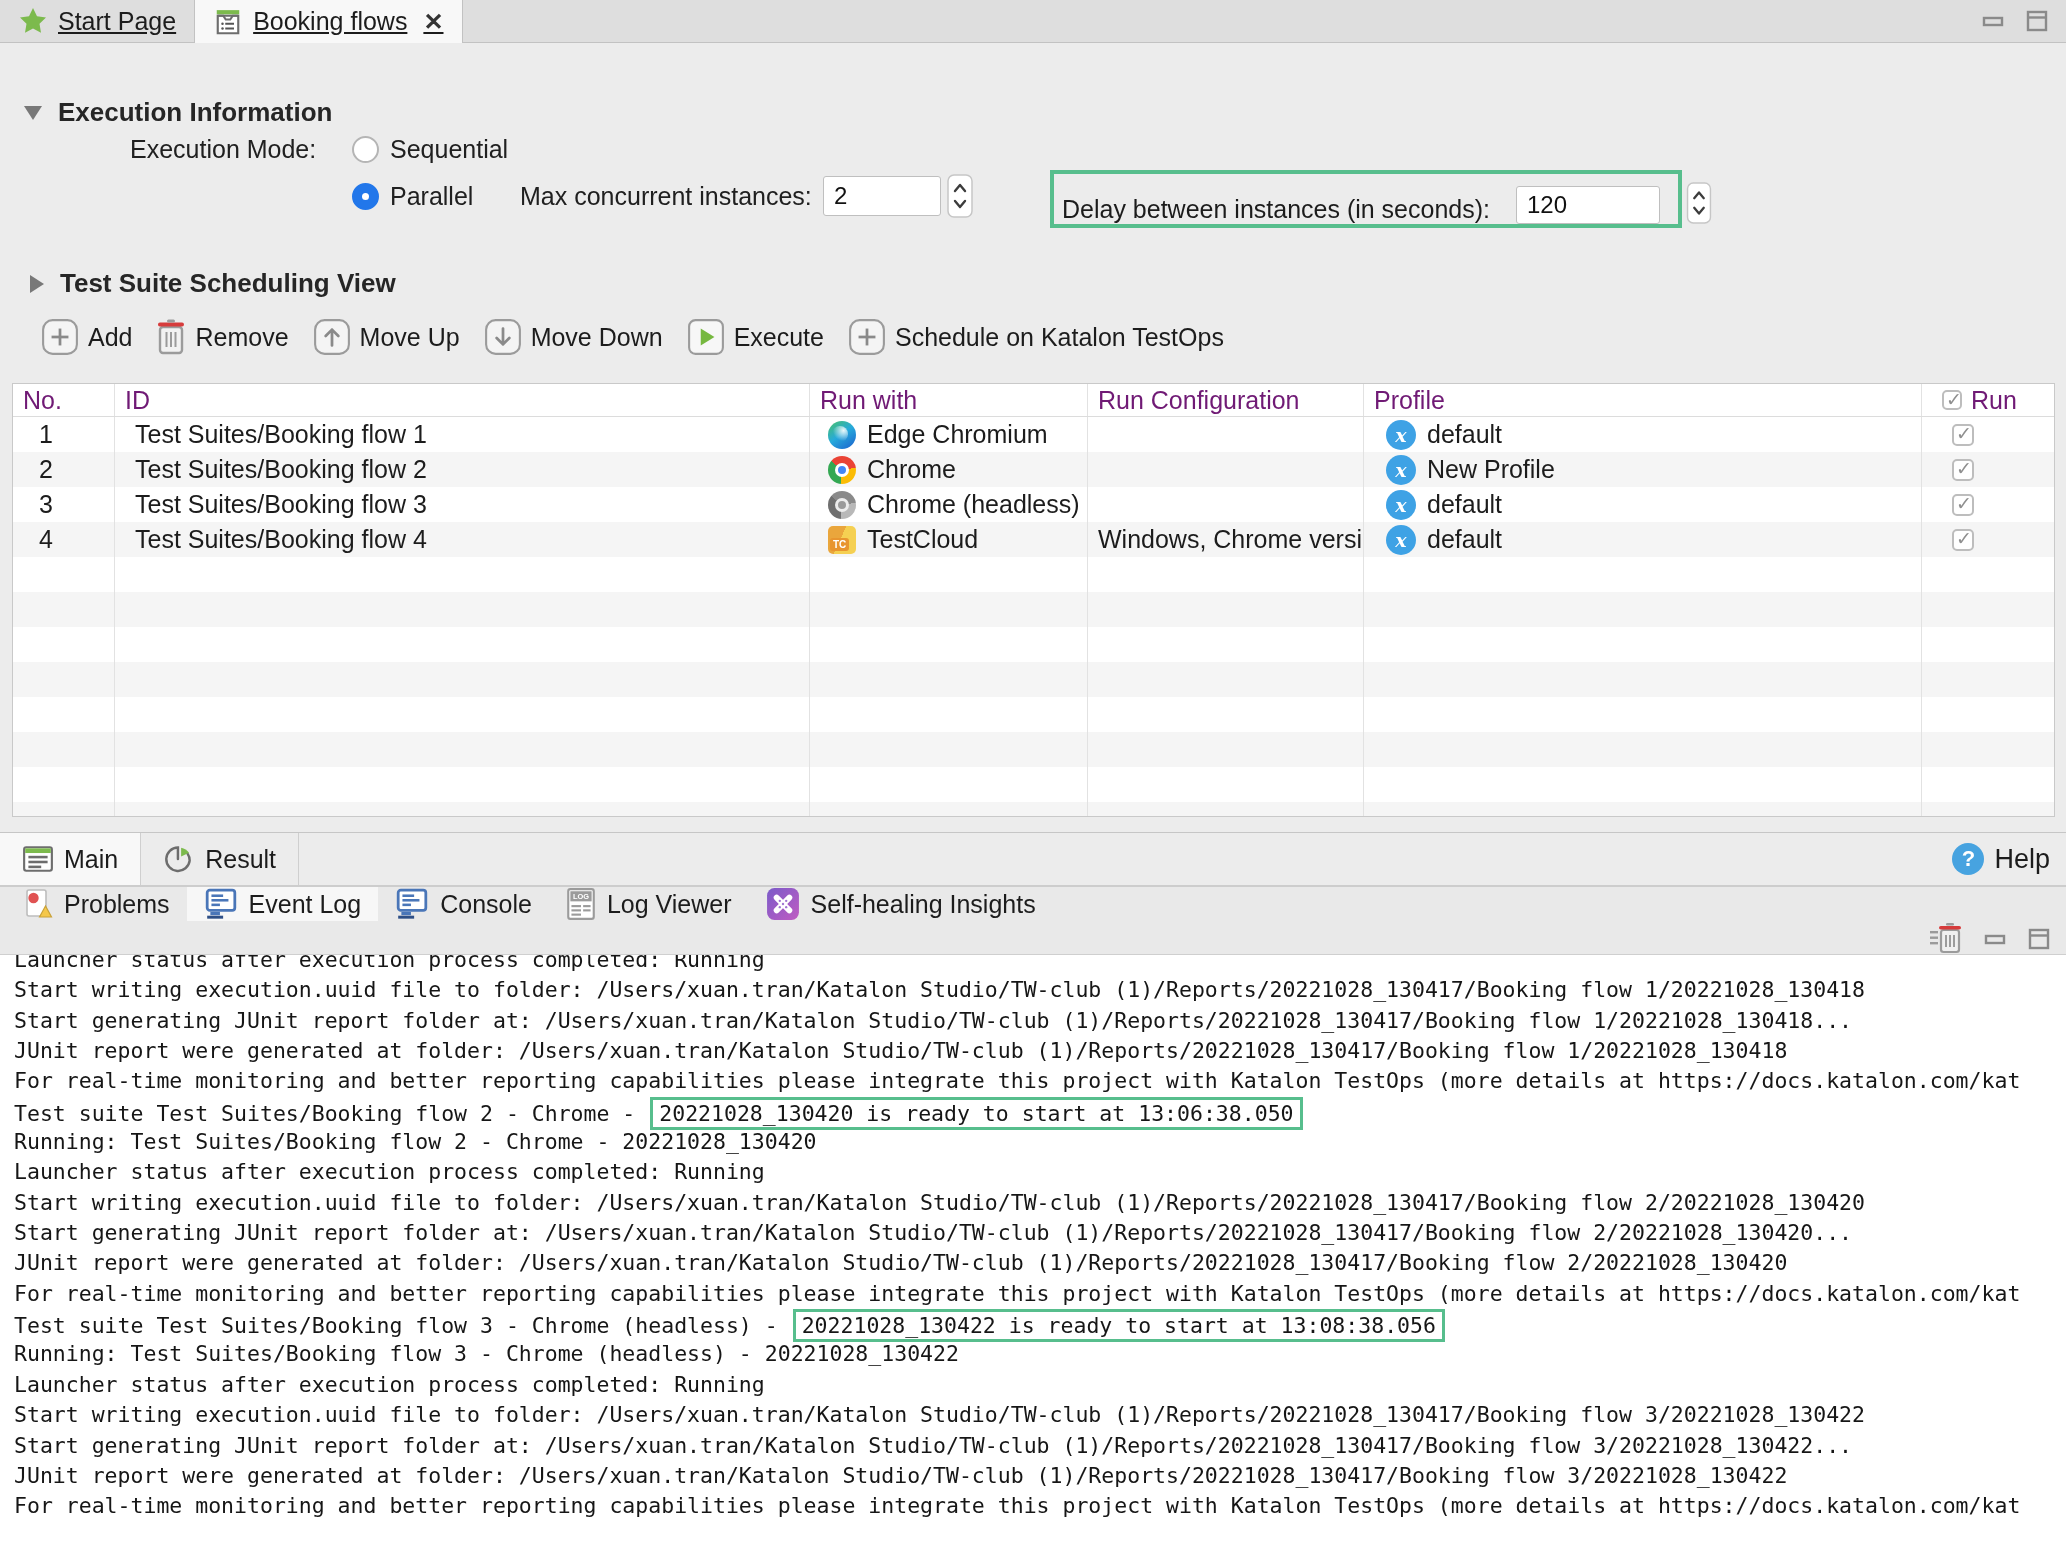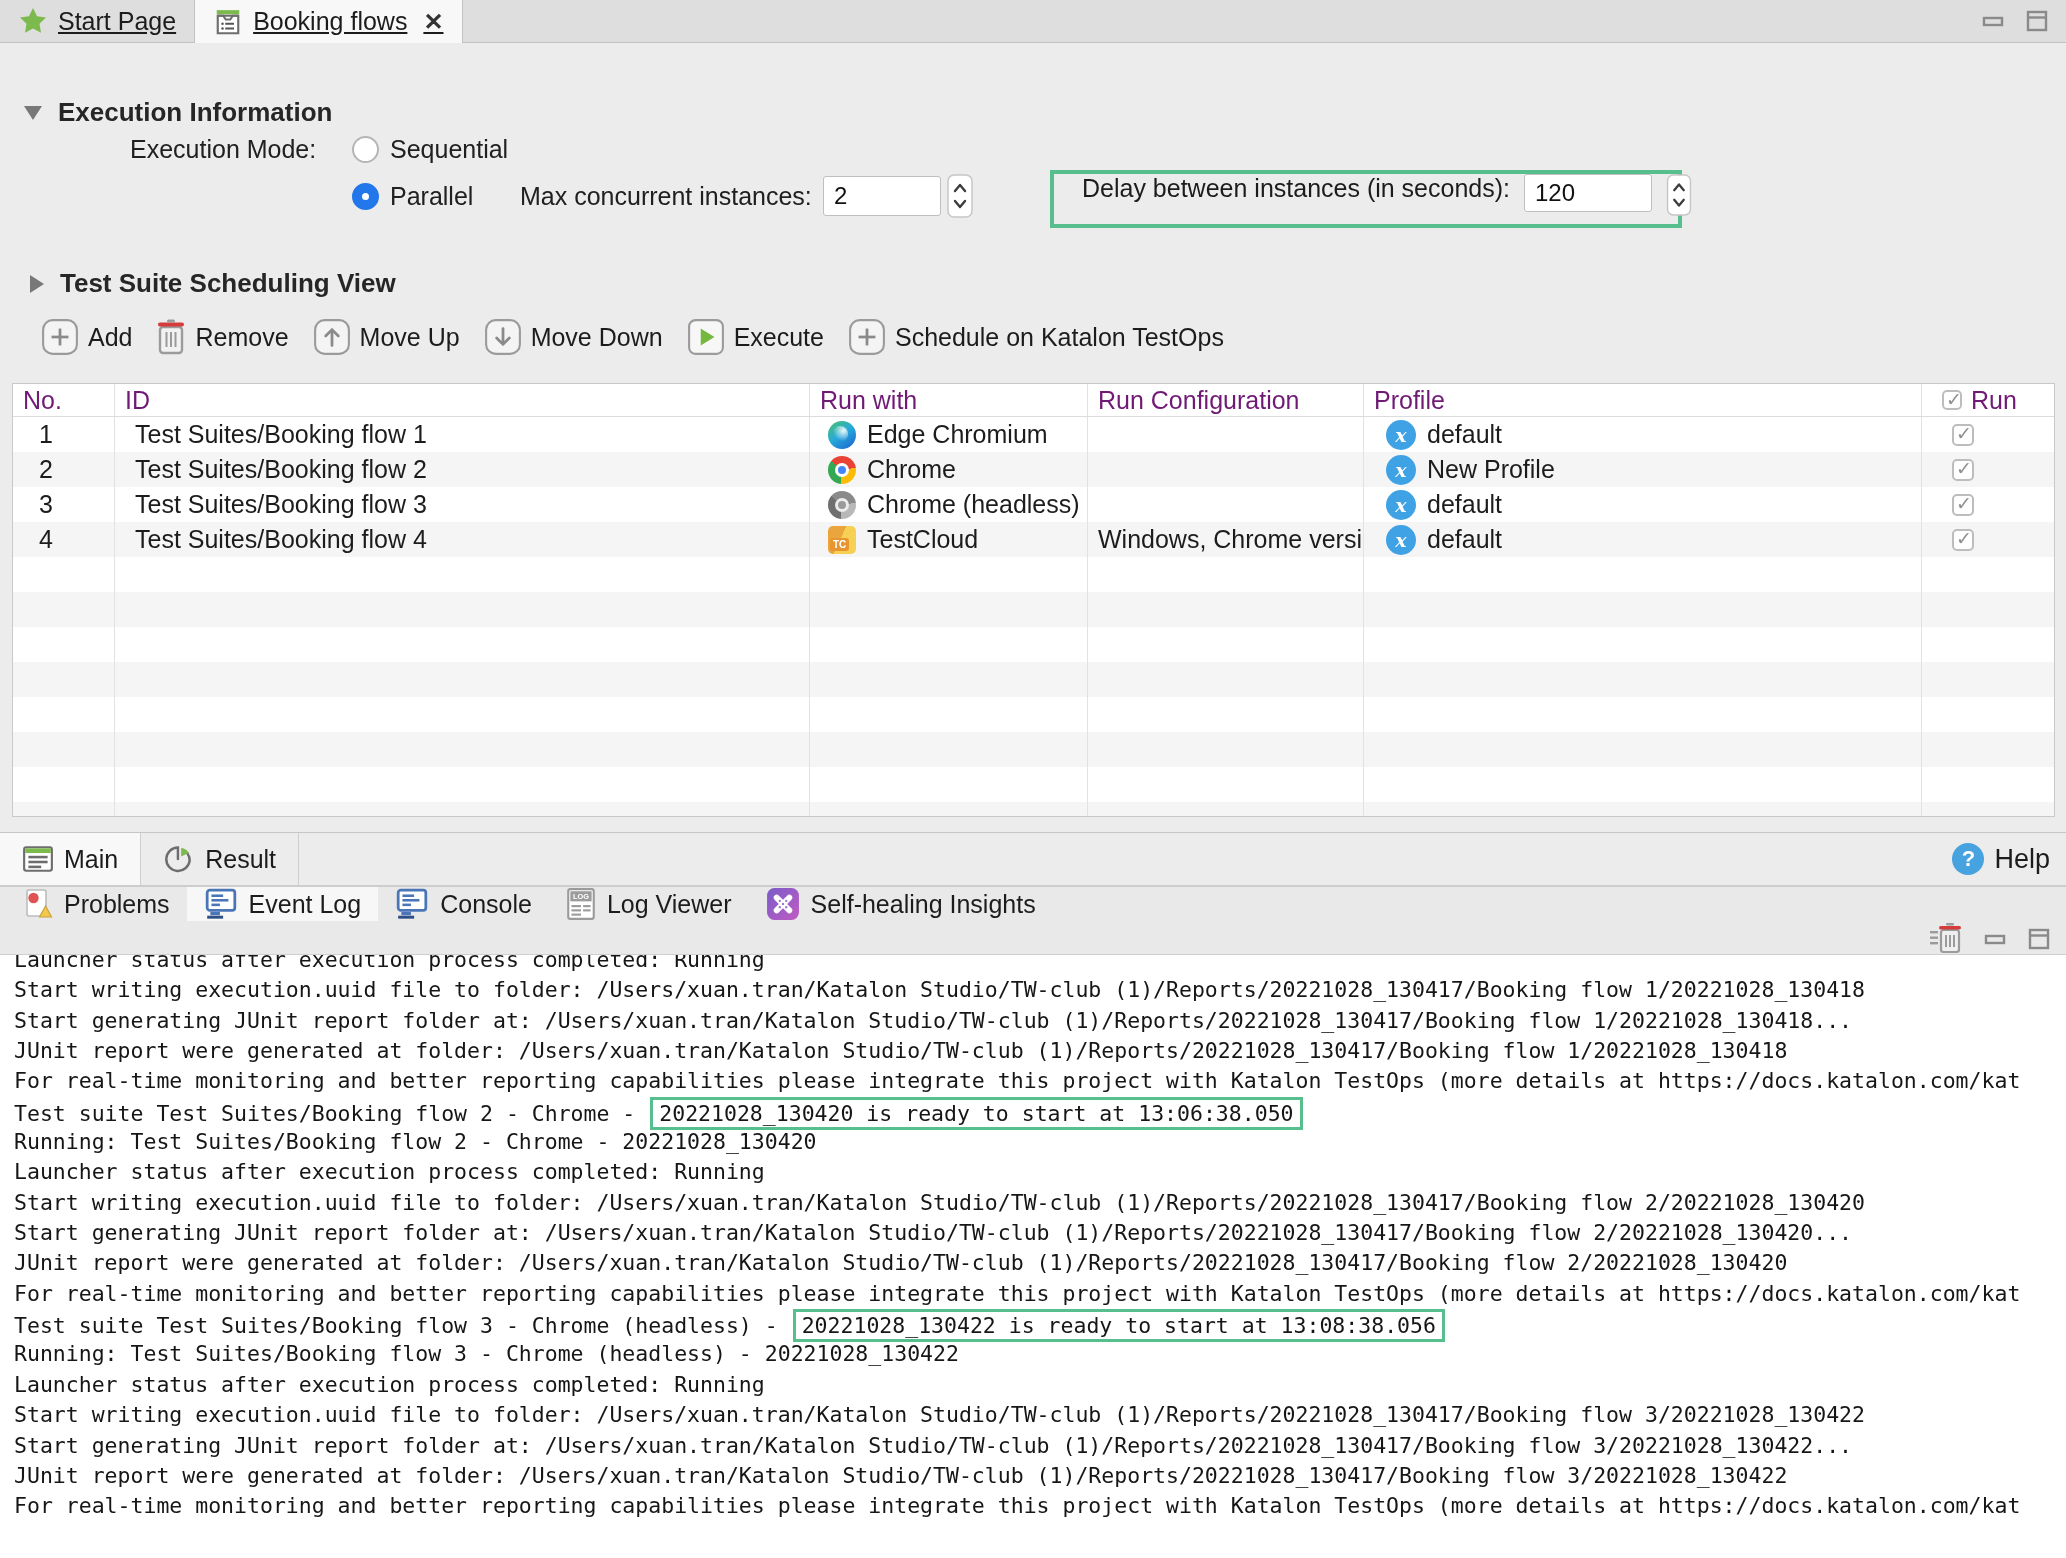--- a/index.html
+++ b/index.html
@@ -23,24 +23,24 @@
   .tri.down{border-width:14px 9px 0 9px;border-color:#787878 transparent transparent transparent;}
   .tri.right{border-width:9px 0 9px 14px;border-color:transparent transparent transparent #787878;}
   .flabel{position:absolute;font-size:25px;color:#202020;white-space:nowrap;}
   .radio{position:absolute;width:27px;height:27px;border-radius:50%;border:2px solid #b5b5b5;background:#fff;box-sizing:border-box;}
   .radio.checked{background:var(--blue);border-color:var(--blue);}
   .radio.checked::after{content:"";position:absolute;left:8px;top:8px;right:8px;bottom:8px;background:#fff;border-radius:50%;}
   .numfield{position:absolute;height:40px;box-sizing:border-box;border:1px solid #bfbfbf;border-radius:3px;
        background:#fff;font-family:"Liberation Sans",sans-serif;font-size:24px;padding:0 10px;color:#111;}
   .stepper{position:absolute;}
   .delay-box{position:absolute;left:1050px;top:127px;width:632px;height:58px;border:4px solid var(--hl);
-       box-sizing:border-box;display:flex;align-items:flex-start;gap:14px;padding:0 8px 0 28px;}
+       box-sizing:border-box;display:flex;align-items:flex-end;gap:26px;padding:0 8px 0 8px;}
   .delay-box .dlabel{font-size:25px;white-space:nowrap;}
   .delay-box .numfield,.delay-box .stepper{position:static;}
-  .delay-box .numfield{width:128px;height:38px;flex:none;}
+  .delay-box .numfield{width:144px;height:38px;flex:none;}
   
   .toolbar{position:absolute;left:41px;top:273px;height:42px;display:flex;align-items:center;gap:24px;}
   .tbtn{display:flex;align-items:center;gap:9px;font-size:25px;color:#1c1c1c;}
   
   .ts-table{position:absolute;left:12px;top:340px;width:2043px;height:434px;background:#fff;
        border:1px solid #c9c9c9;box-sizing:border-box;overflow:hidden;}
   .trow{display:grid;grid-template-columns:102px 695px 278px 276px 558px auto;}
   .thead{height:32px;border-bottom:1px solid #dcdcdc;}
   .thead .cell{font-size:25px;color:#701a75;}
   .drow{height:35px;}

